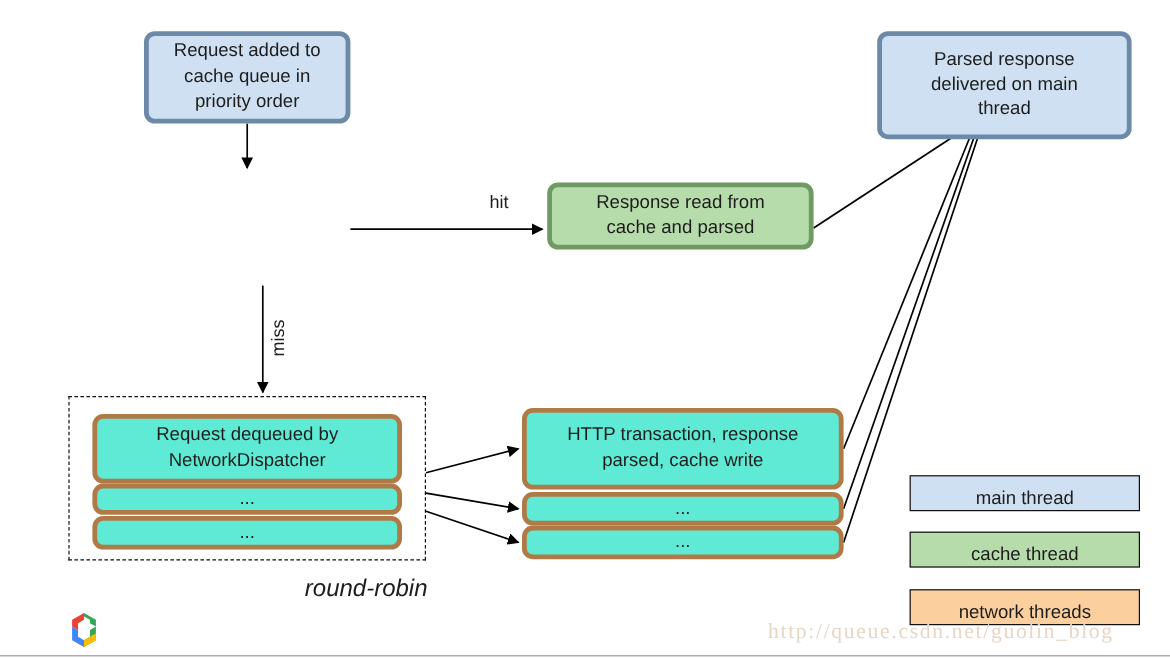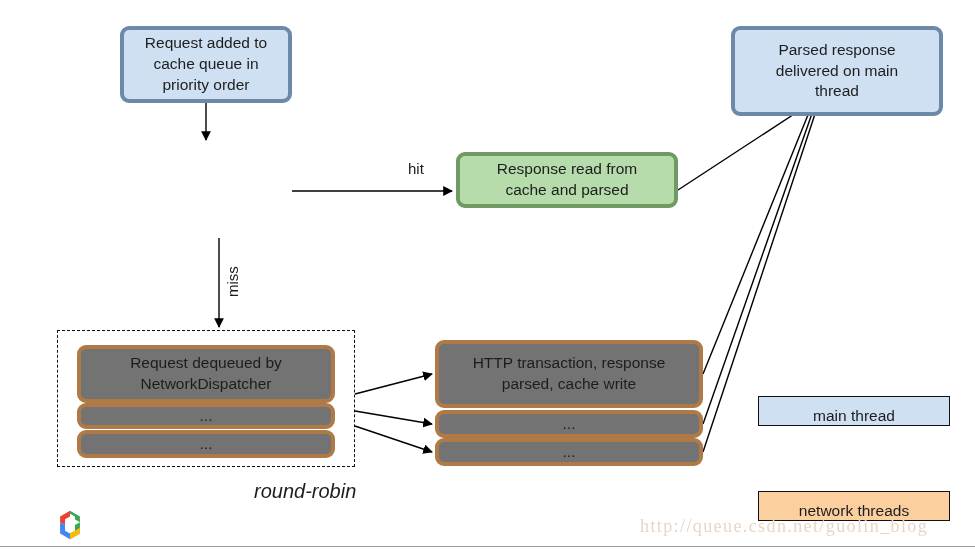--- a/index.html
+++ b/index.html
@@ -31,21 +31,21 @@
     color: #1d1d1d;
     font-size: 15.5px;
     line-height: 1.35;
     border: 4px solid #3b82f6;
     border-radius: 9px;
     padding: 2px 6px;
     z-index: 3;
   }
   .node.main   { background: #cfe0f2; border-color: #6d89a8; }
   .node.cache  { background: #b6dcab; border-color: #6f9a62; }
-  .node.net    { background: #737373; border-color: #b07a46; }
+  .node.net    { background: #5eead4; border-color: #b07a46; }
 
   .node-text { display: block; white-space: pre-line; }
 
   .group-dashed {
     position: absolute;
     box-sizing: border-box;
     border: 1.5px dashed #111111;
     background: transparent;
     z-index: 1;
   }
@@ -184,20 +184,23 @@
 
   <div class="edge-label" style="left:361px; top:160px;margin-left:47px;">hit</div>
 
   <div class="edge-label vertical" style="left:224px; top:297px;">miss</div>
 
   <div class="caption" style="left:254px; top:480px;">round-robin</div>
 
   <div class="legend-item main" style="left:758px; top:396px; width:192px; height:30px;">
     <span>main thread</span>
   </div>
+  <div class="legend-item cache" style="left:758px; top:443px; width:192px; height:30px;">
+    <span>cache thread</span>
+  </div>
   <div class="legend-item net" style="left:758px; top:491px; width:192px; height:30px;">
     <span>network threads</span>
   </div>
 
   <svg id="logo" width="34" height="34" viewBox="0 0 48 48" xmlns="http://www.w3.org/2000/svg">
     <path d="M24 4 L38 12 L38 20 L31 16 L31 12 L24 8 Z" fill="#34a853"></path>
     <path d="M38 20 L38 36 L24 44 L24 36 L31 32 L31 24 Z" fill="#34a853"></path>
     <path d="M24 4 L24 12 L17 16 L17 24 L10 20 L10 12 Z" fill="#ea4335"></path>
     <path d="M10 20 L17 24 L17 32 L24 36 L24 44 L10 36 Z" fill="#4285f4"></path>
     <path d="M24 36 L24 44 L38 36 L38 28 L31 32 Z" fill="#fbbc05"></path>

